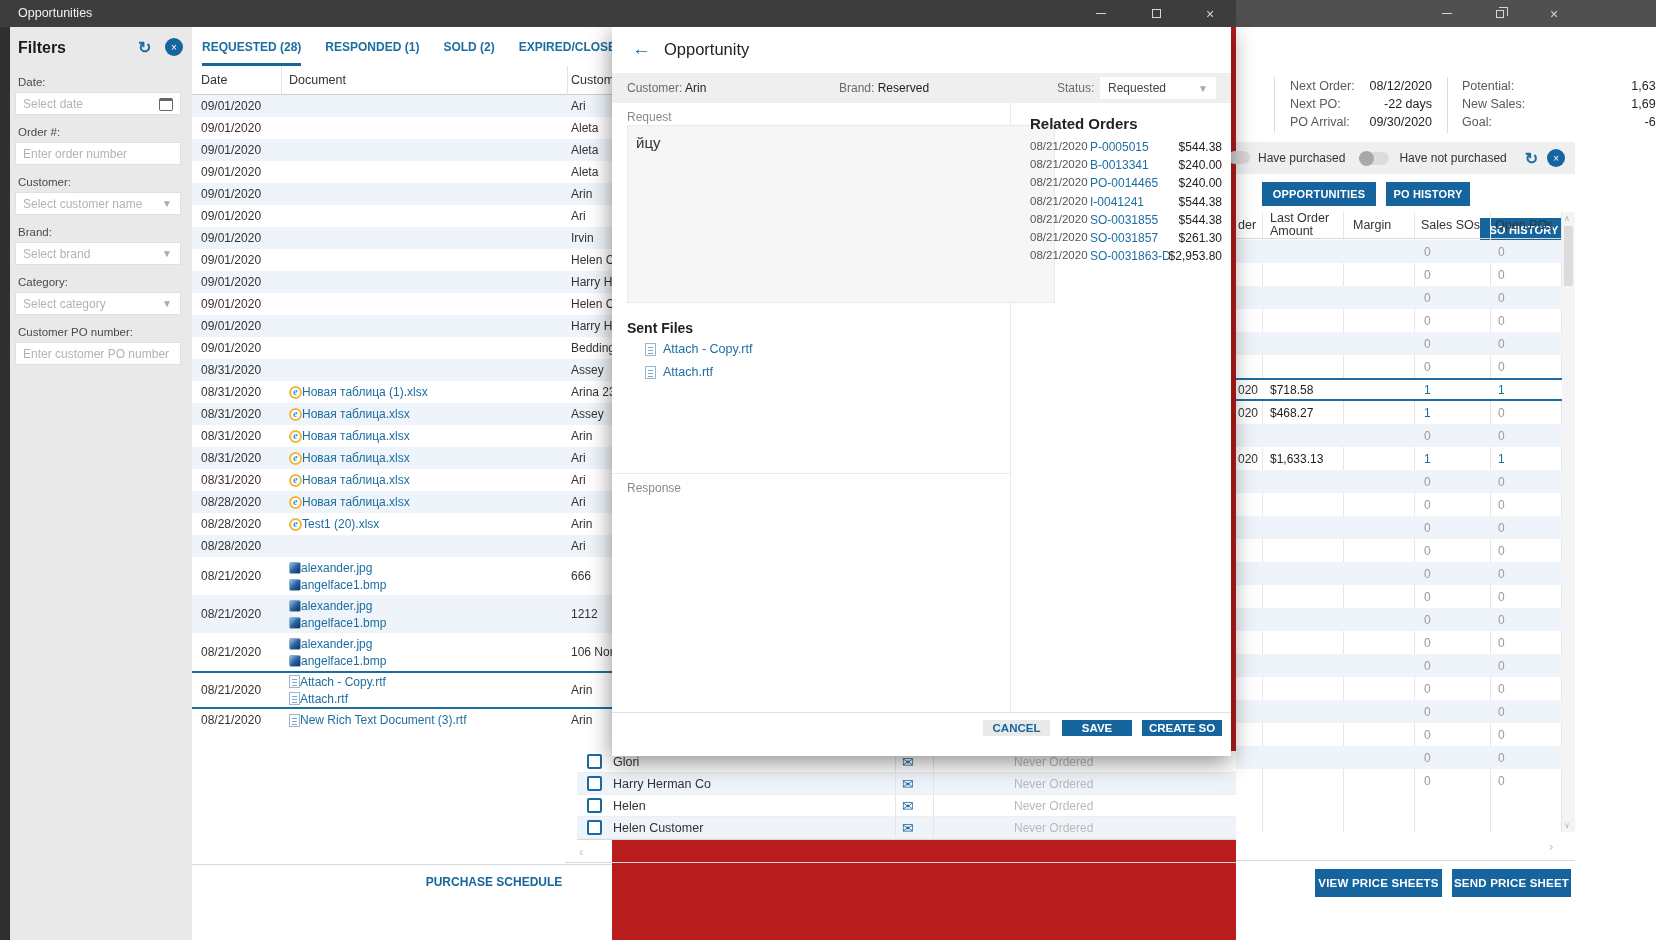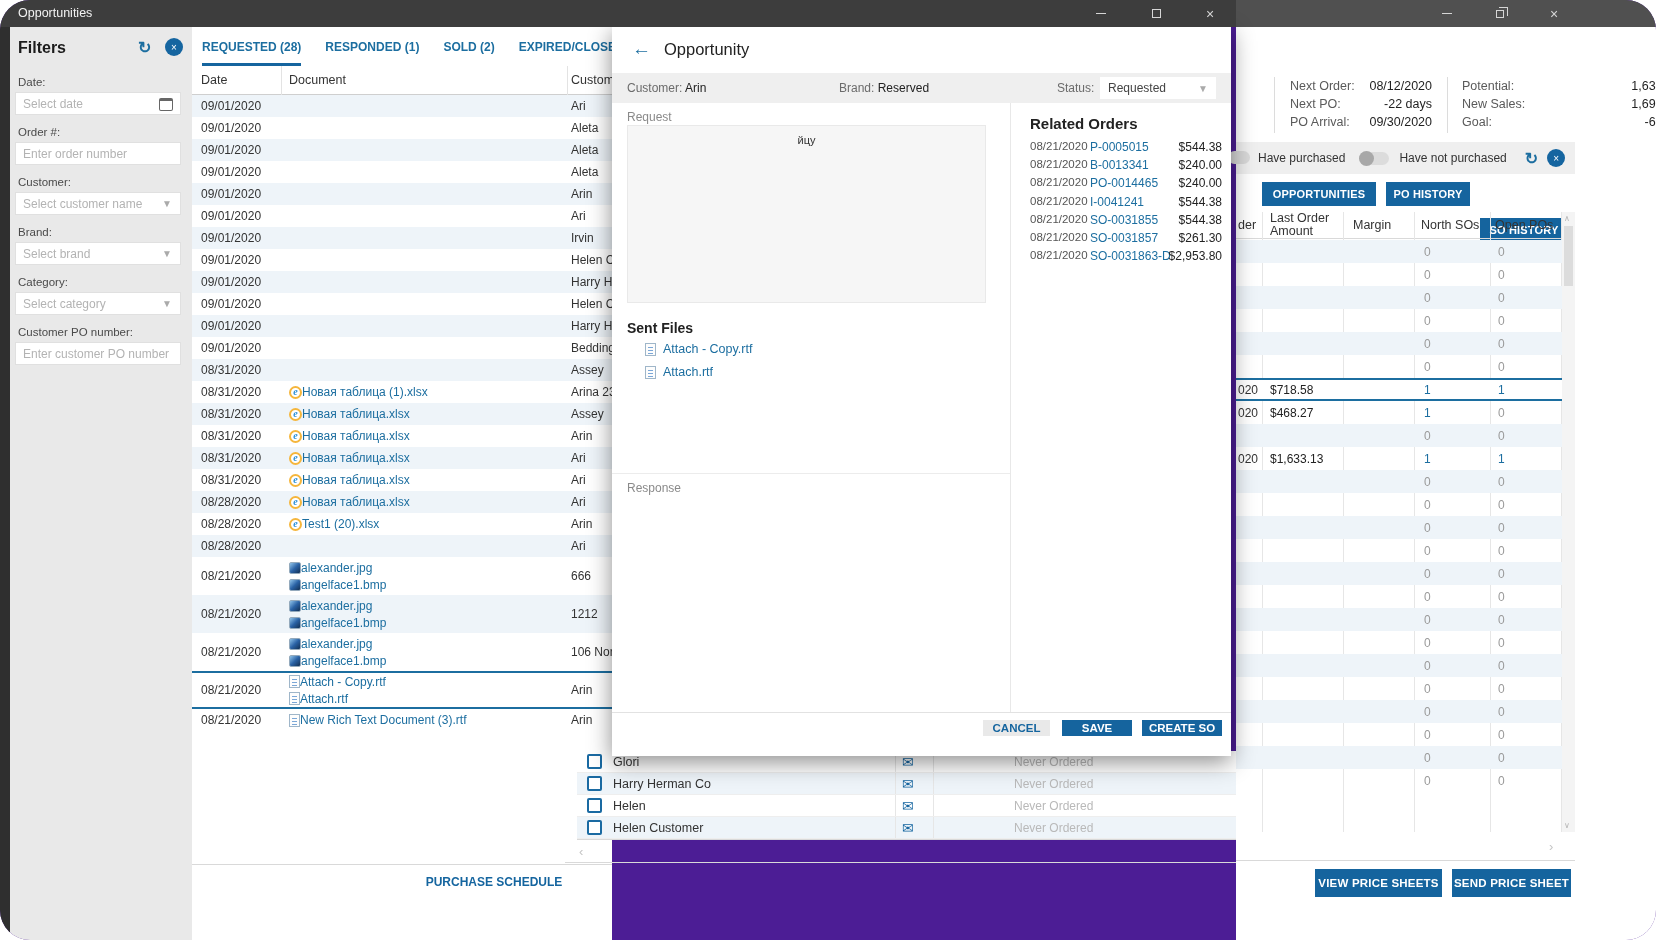--- a/index.html
+++ b/index.html
@@ -1,19 +1,19 @@
 <!DOCTYPE html>
 <html><head>
 <meta charset="utf-8">
 <style>
   * { margin:0; padding:0; box-sizing:border-box; }
   html,body { width:1656px; height:940px; overflow:hidden; }
   body { font-family:"Liberation Sans", sans-serif; font-size:12px; color:#222; background:#fff; }
   .abs { position:absolute; }
-  #screen { position:relative; width:1656px; height:940px; background:#4c1d95; overflow:hidden;border-radius:30px; }
+  #screen { position:relative; width:1656px; height:940px; background:#b91c1c; overflow:hidden; }
 
   
   .titlebar { top:0; height:27px; color:#e8e8e8; }
   #titlebar-left { left:0; width:1236px; background:#3d3d3d; z-index:30; }
   #titlebar-right { left:1236px; width:420px; background:#505050; z-index:5; }
   .tb-title { position:absolute; left:18px; top:6px; font-size:12.5px; color:#f2f2f2; }
   .winctl { position:absolute; top:0; width:46px; height:27px; display:flex; align-items:center; justify-content:center; color:#d6d6d6; font-size:14px; }
   .minimize-bar { width:10px; border-top:1px solid #d6d6d6; display:inline-block; }
   .max-box { width:9px; height:9px; border:1px solid #d6d6d6; display:inline-block; }
   .restore-box { width:8px; height:8px; border:1px solid #d6d6d6; display:inline-block; position:relative; background:#505050; }
@@ -107,21 +107,21 @@
   
   #dialog { left:612px; top:27px; width:619px; height:729px; background:#fff; z-index:20; box-shadow:0 6px 22px rgba(0,0,0,.45); }
   #dlg-header { position:absolute; left:0; top:0; width:619px; height:46px; background:#fff; }
   #dlg-back { position:absolute; left:20px; top:11px; color:#1c6ea0; font-size:19px; font-weight:bold; }
   #dlg-title { position:absolute; left:52px; top:13px; font-size:16.5px; color:#222; }
   #dlg-infobar { position:absolute; left:0; top:46px; width:619px; height:30px; background:#efefef; font-size:12px; }
   .info-lab { color:#6b6b6b; } .info-val { color:#222; }
   #dlg-status-select { position:absolute; left:488px; top:4px; width:116px; height:22px; background:#fff; display:flex; align-items:center; padding-left:8px; color:#444; }
   #dlg-vdivider { position:absolute; left:398px; top:76px; width:1px; height:609px; background:#e8e8e8; }
   .dlg-sec-label { position:absolute; color:#8a8a8a; font-size:12px; }
-  .dlg-box { position:absolute; left:15px; width:359px; background:#f6f6f6; border:1px solid #e9e9e9; padding:8px; font-size:11px; color:#333;text-align:center; }
+  .dlg-box { position:absolute; left:15px; width:428px; background:#f6f6f6; border:1px solid #e9e9e9; padding:8px; font-size:15px; color:#333; }
   .dlg-box.placeholder { color:#b3b3b3; }
   #dlg-sentfiles-h { position:absolute; left:15px; top:293px; font-size:14px; font-weight:bold; color:#222; }
   .sent-file { position:absolute; left:33px; display:flex; align-items:center; gap:7px; color:#1c6ea0; font-size:12.5px; }
   #dlg-hdivider { position:absolute; left:0; top:446px; width:398px; border-top:1px solid #ececec; }
   #dlg-footline { position:absolute; left:0; top:685px; width:619px; border-top:1px solid #e2e2e2; }
   .dlg-btn { position:absolute; top:693px; height:16px; display:flex; align-items:center; justify-content:center; font-weight:bold; font-size:11.5px; }
   #btn-cancel { left:371px; width:67px; background:#e9e9e9; color:#15659f; }
   #btn-save { left:450px; width:70px; background:#15649e; color:#fff; }
   #btn-createso { left:530px; width:80px; background:#15649e; color:#fff; }
   #rel-heading { position:absolute; left:418px; top:88px; font-size:15px; font-weight:bold; color:#222; }
@@ -486,21 +486,21 @@
     <div id="rw-actions">
         <div class="btn-blue" style="left: 26px; width: 114px;">OPPORTUNITIES</div>
         <div class="btn-blue" style="left: 150px; width: 84px;">PO HISTORY</div>
         <div class="btn-blue" style="left: 244px; width: 88px; margin-top: 36px;">SO HISTORY</div>
       </div>
 
     <div id="rw-thead">
       <span style="position:absolute; left:2px; top:6px;">der</span>
       <span style="position:absolute; left:34px; top:0px; width:72px; line-height:13px;">Last Order Amount</span>
       <span style="position:absolute; left:117px; top:6px;">Margin</span>
-      <span style="position:absolute; left:185px; top:6px;">North SOs</span>
+      <span style="position:absolute; left:185px; top:6px;">Sales SOs</span>
       <span style="position:absolute; left:259px; top:6px;">Open POs</span>
     </div>
     <span class="rw-vline" style="left:26px"></span>
     <span class="rw-vline" style="left:107px"></span>
     <span class="rw-vline" style="left:178px"></span>
     <span class="rw-vline" style="left:254px"></span>
     <span class="rw-vline" style="left:325px"></span>
     <div id="rw-rows">
         <div class="rrow stripe">
           <span class="r-sos zero">0</span>

